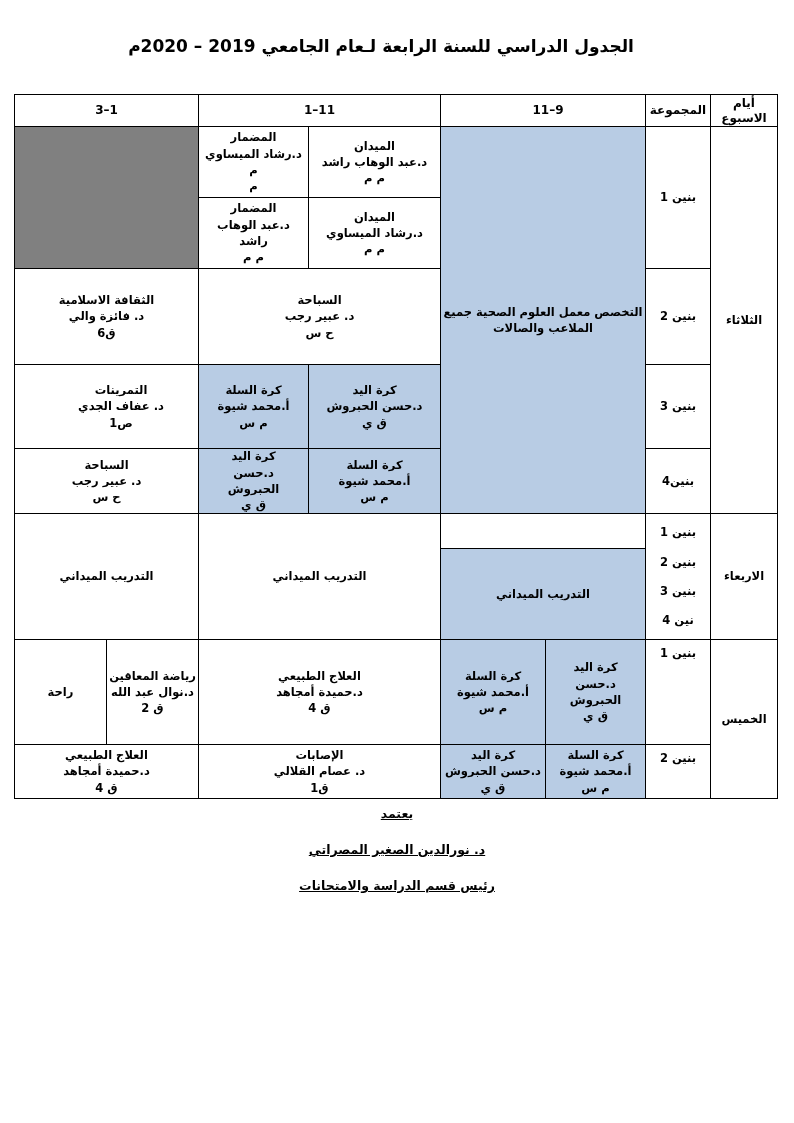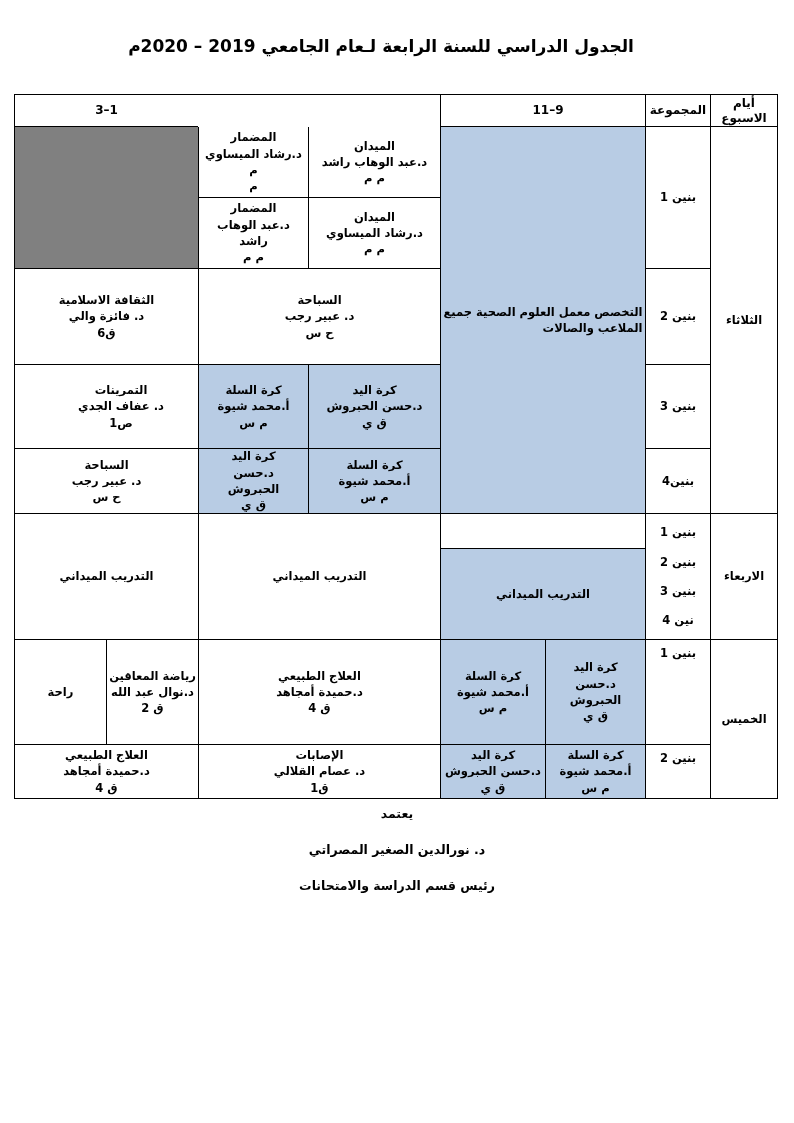--- a/index.html
+++ b/index.html
@@ -32,47 +32,48 @@
   .top-align{justify-content:flex-start;padding-top:5px;}
   .wed-groups{justify-content:space-around;padding:4px 2px;}
   .split-v{padding:0;justify-content:flex-start;align-items:stretch;}
   .split-v .gap{height:34px;border-bottom:1px solid #000;background:#fff;}
   .split-v .fill{
     flex:1;display:flex;align-items:center;justify-content:center;
     text-align:center;white-space:pre-line;background:var(--hl,#b8cce4);
   }
   .footer{
     position:absolute;top:806px;left:0;width:794px;text-align:center;
-    font-size:12.5px;font-weight:bold;
+    font-size:12.5px;font-weight:bold;text-decoration:underline;
   }
   .footer div{margin-bottom:21px;}
 </style>
 </head>
 <body>
 
 <div class="page-title">الجدول الدراسي للسنة الرابعة  لـعام الجامعي 2019 – 2020م</div>
 
 <div class="schedule">
 
   <div class="c hdr" style="grid-column:1;grid-row:1;">أيام
 الاسبوع</div>
   <div class="c hdr" style="grid-column:2;grid-row:1;">المجموعة</div>
   <div class="c hdr" style="grid-column:3 / span 2;grid-row:1;padding-left:12px;">9–11</div>
+  <div class="c hdr" style="grid-column:5 / span 2;grid-row:1;">11–1</div>
   <div class="c hdr" style="grid-column:7 / span 2;grid-row:1;">1–3</div>
 
   <div class="c" style="grid-column:1;grid-row:7;">الاربعاء</div>
   <div class="c" style="grid-column:1;grid-row:2 / span 5;">الثلاثاء</div>
   <div class="c" style="grid-column:1;grid-row:8 / span 2;">الخميس</div>
 
   <div class="c" style="grid-column:2;grid-row:2 / span 2;">بنين 1</div>
   <div class="c" style="grid-column:2;grid-row:4;">بنين 2</div>
   <div class="c" style="grid-column:2;grid-row:5;">بنين 3</div>
   <div class="c" style="grid-column:2;grid-row:6;">بنين4</div>
 
-  <div class="c blue" style="grid-column:3 / span 2;grid-row:2 / span 5;text-align:right;">التخصص معمل العلوم الصحية جميع
+  <div class="c blue" style="grid-column:3 / span 2;grid-row:2 / span 5;">التخصص معمل العلوم الصحية جميع
 الملاعب والصالات</div>
 
   <div class="c" style="grid-column:5;grid-row:2;">الميدان
 د.عبد الوهاب راشد
 م م</div>
   <div class="c" style="grid-column:6;grid-row:2;">المضمار
 د.رشاد الميساوي م
 م</div>
   <div class="c" style="grid-column:5;grid-row:3;">الميدان
 د.رشاد الميساوي

